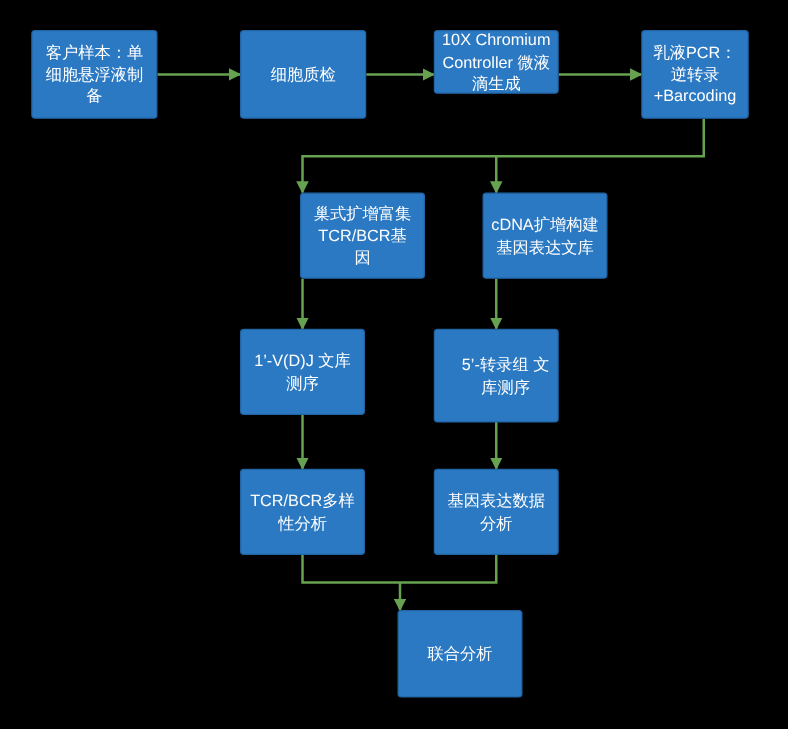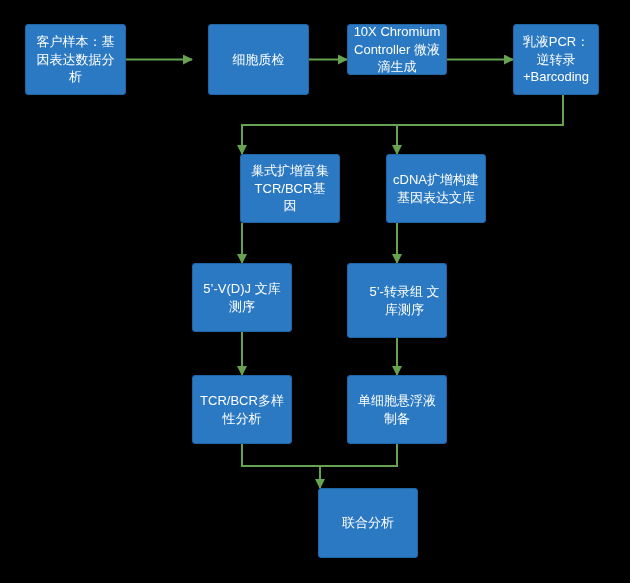--- a/index.html
+++ b/index.html
@@ -46,21 +46,21 @@
     border:1px solid var(--node-border);
     border-radius:3px;
     color:var(--text);
     font-size:13px;
     line-height:1.35;
     padding:2px 5px;
     white-space:pre-line;
   }
   
   .n0{left:25px;  top:24px;  width:101px; height:71px; padding:2px 8px;}
-  .n1{left:208px; top:24px;  width:101px; height:71px;}
+  .n1{left:192px; top:24px;  width:101px; height:71px;}
   .n2{left:347px; top:24px;  width:100px; height:51px;}
   .n3{left:513px; top:24px;  width:86px; height:71px;}
   .n4{left:192px; top:154px; width:100px; height:69px; padding:2px 10px;margin-left:48px;}
   .n5{left:347px; top:154px; width:100px; height:69px;margin-left:39px;}
   .n6{left:192px; top:263px; width:100px; height:69px;}
   .n7{left:347px; top:263px; width:100px; height:75px;padding-left:20px;}
   .n8{left:192px; top:375px; width:100px; height:69px;}
   .n9{left:347px; top:375px; width:100px; height:69px;}
   .n10{left:270px;top:488px; width:100px; height:70px;margin-left:48px;}
 </style>
@@ -82,46 +82,46 @@
     <path class="conn" d="M397,125 V154" marker-end="url(#ah)"></path>
     <path class="conn" d="M242,223 V263" marker-end="url(#ah)"></path>
     <path class="conn" d="M397,223 V263" marker-end="url(#ah)"></path>
     <path class="conn" d="M242,332 V375" marker-end="url(#ah)"></path>
     <path class="conn" d="M397,332 V375" marker-end="url(#ah)"></path>
     <path class="conn" d="M242,444 V466 H397 V444"></path>
     <path class="conn" d="M320,466 V488" marker-end="url(#ah)"></path>
   </svg>
 
   <div class="node n0">
-    <span>客户样本：基因表达数据分析</span>
+    <span>客户样本：单细胞悬浮液制备</span>
   </div>
   <div class="node n1">
     <span>细胞质检</span>
   </div>
   <div class="node n2">
     <span>10X Chromium Controller 微液滴生成</span>
   </div>
   <div class="node n3">
     <span>乳液PCR：逆转录 +Barcoding</span>
   </div>
   <div class="node n4">
     <span>巢式扩增富集TCR/BCR基因</span>
   </div>
   <div class="node n5">
     <span>cDNA扩增构建基因表达文库</span>
   </div>
   <div class="node n6">
-    <span>5’-V(D)J 文库测序</span>
+    <span>1’-V(D)J 文库测序</span>
   </div>
   <div class="node n7">
     <span>5’-转录组 文库测序</span>
   </div>
   <div class="node n8">
     <span>TCR/BCR多样性分析</span>
   </div>
   <div class="node n9">
-    <span>单细胞悬浮液制备</span>
+    <span>基因表达数据分析</span>
   </div>
   <div class="node n10">
     <span>联合分析</span>
   </div>
 
 </div>
 
 </body></html>

